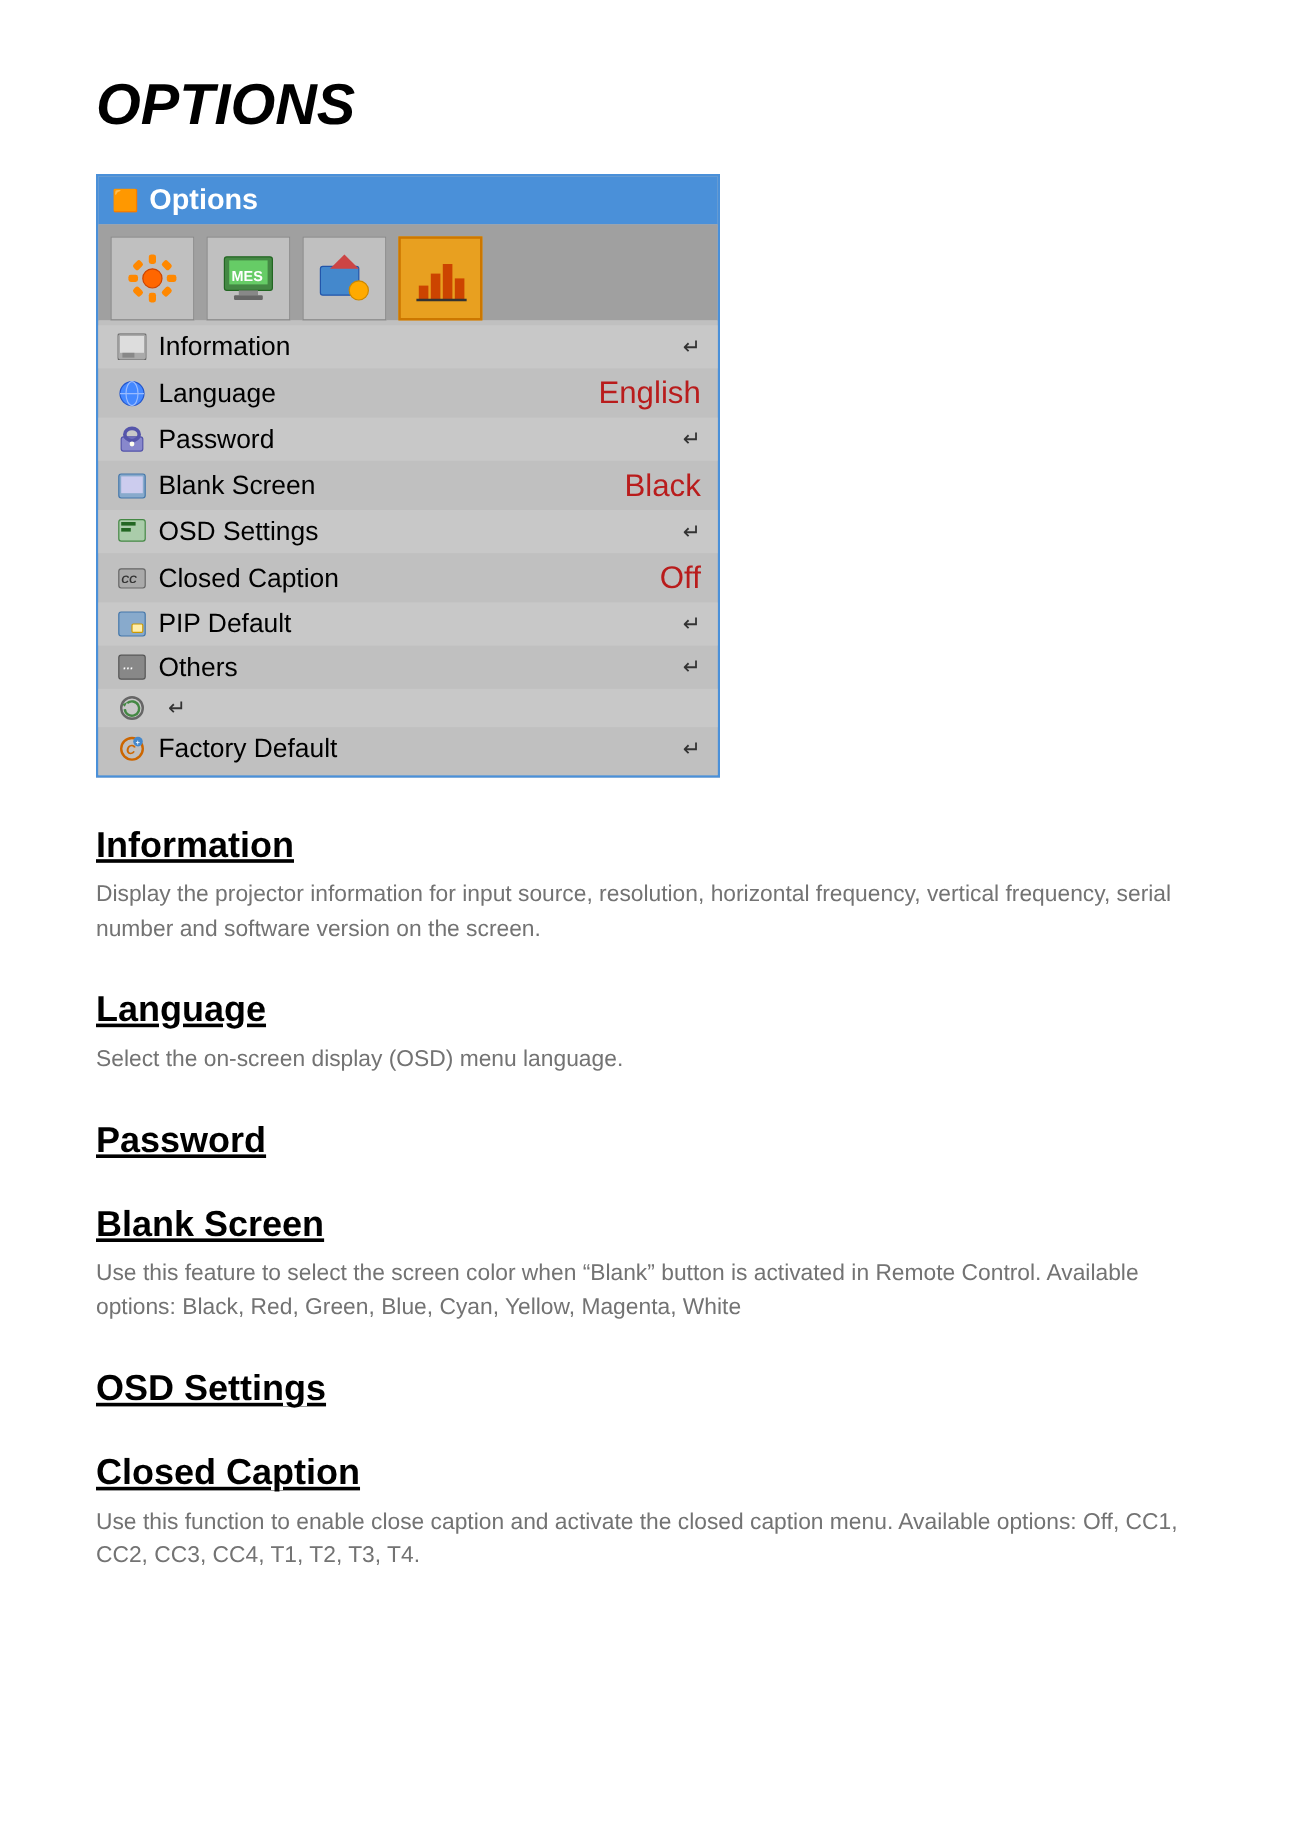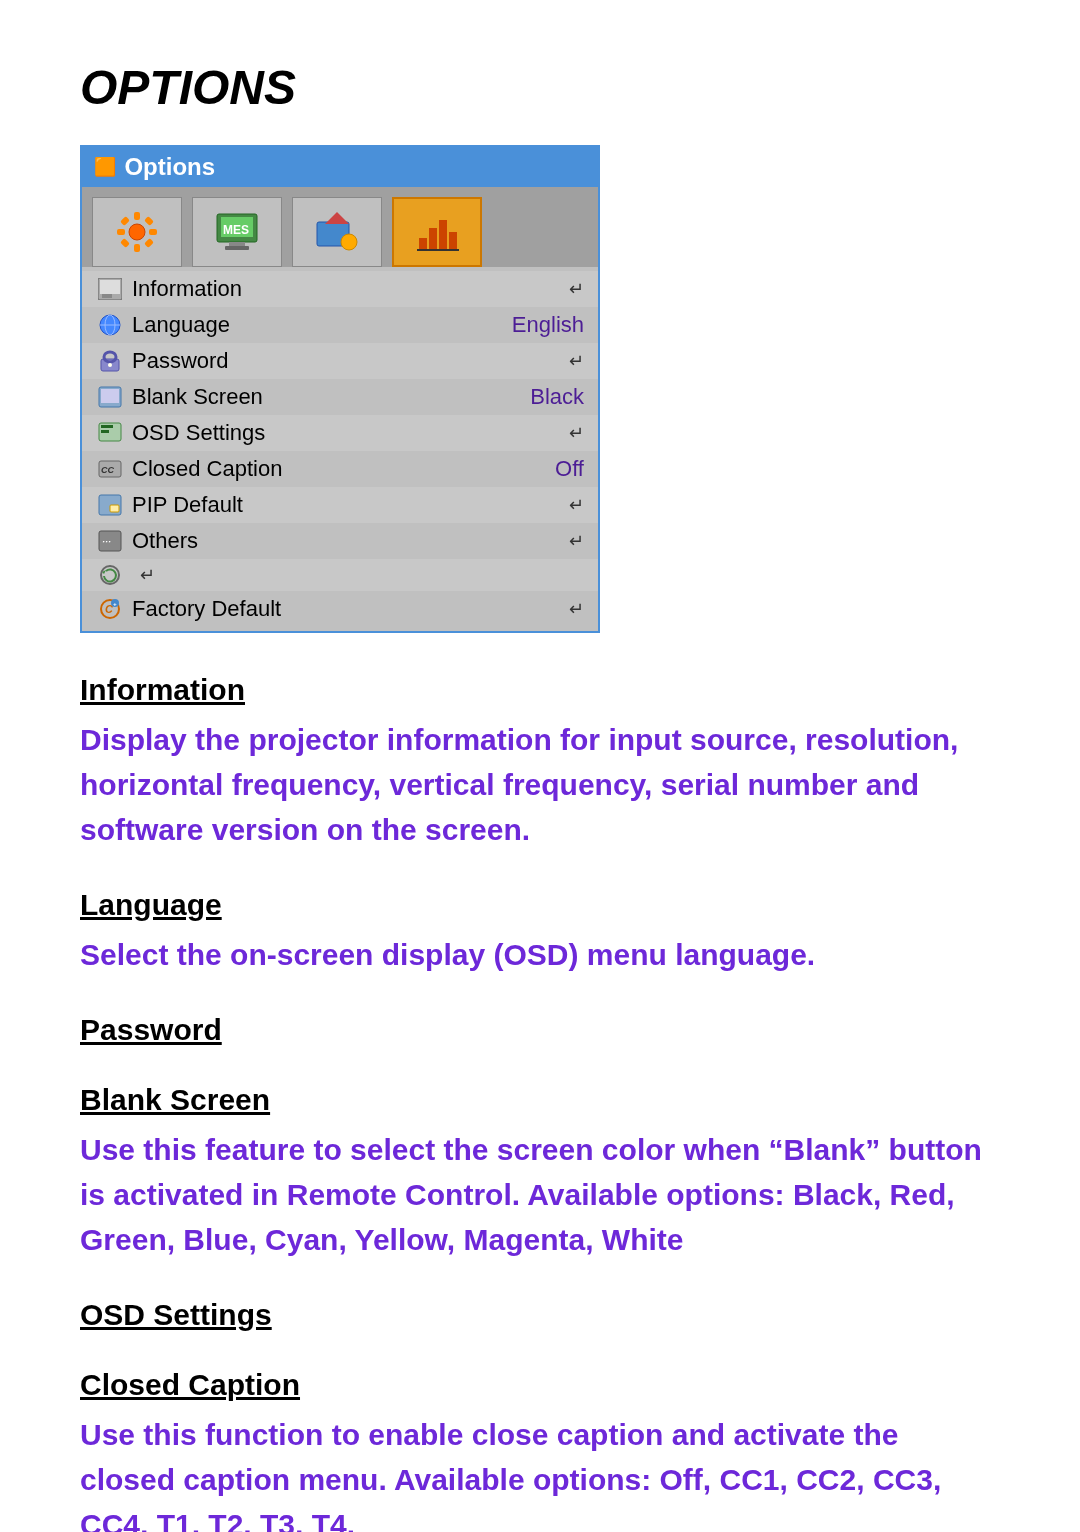--- a/index.html
+++ b/index.html
@@ -45,21 +45,21 @@
     }
 
     .osd-tabs {
       display: flex;
       background: #a0a0a0;
       padding: 10px 10px 0 10px;
       gap: 10px;
     }
 
     .osd-tab {
-      width: 90px;
+      width: 70px;
       height: 70px;
       background: #c0c0c0;
       border: 1px solid #888;
       display: flex;
       align-items: center;
       justify-content: center;
       font-size: 22px;
     }
 
     .osd-tab.active {
@@ -95,22 +95,22 @@
       flex-shrink: 0;
       font-style: italic;
     }
 
     .osd-row-label {
       flex: 1;
       font-size: 22px;
     }
 
     .osd-row-value {
-      font-size: 22px;
-      color: #4c1d95;
+      font-size: 26px;
+      color: #b91c1c;
     }
 
     .osd-row-enter {
       font-size: 18px;
       color: #333;
     }
 
     
     .section {
       margin-bottom: 36px;
@@ -118,24 +118,23 @@
 
     .section-heading {
       font-size: 30px;
       font-weight: bold;
       text-decoration: underline;
       margin-bottom: 10px;
       color: #000;
     }
 
     .section-text {
-      font-size: 30px;
+      font-size: 19px;
       line-height: 1.5;
-      color: #6d28d9;
-      font-weight: bold;
+      color: #737373;
     }
   </style>
 </head>
 <body>
 
 <div class="page-content">
 
   <div class="page-title">OPTIONS</div>
 
   <div class="osd-box">

